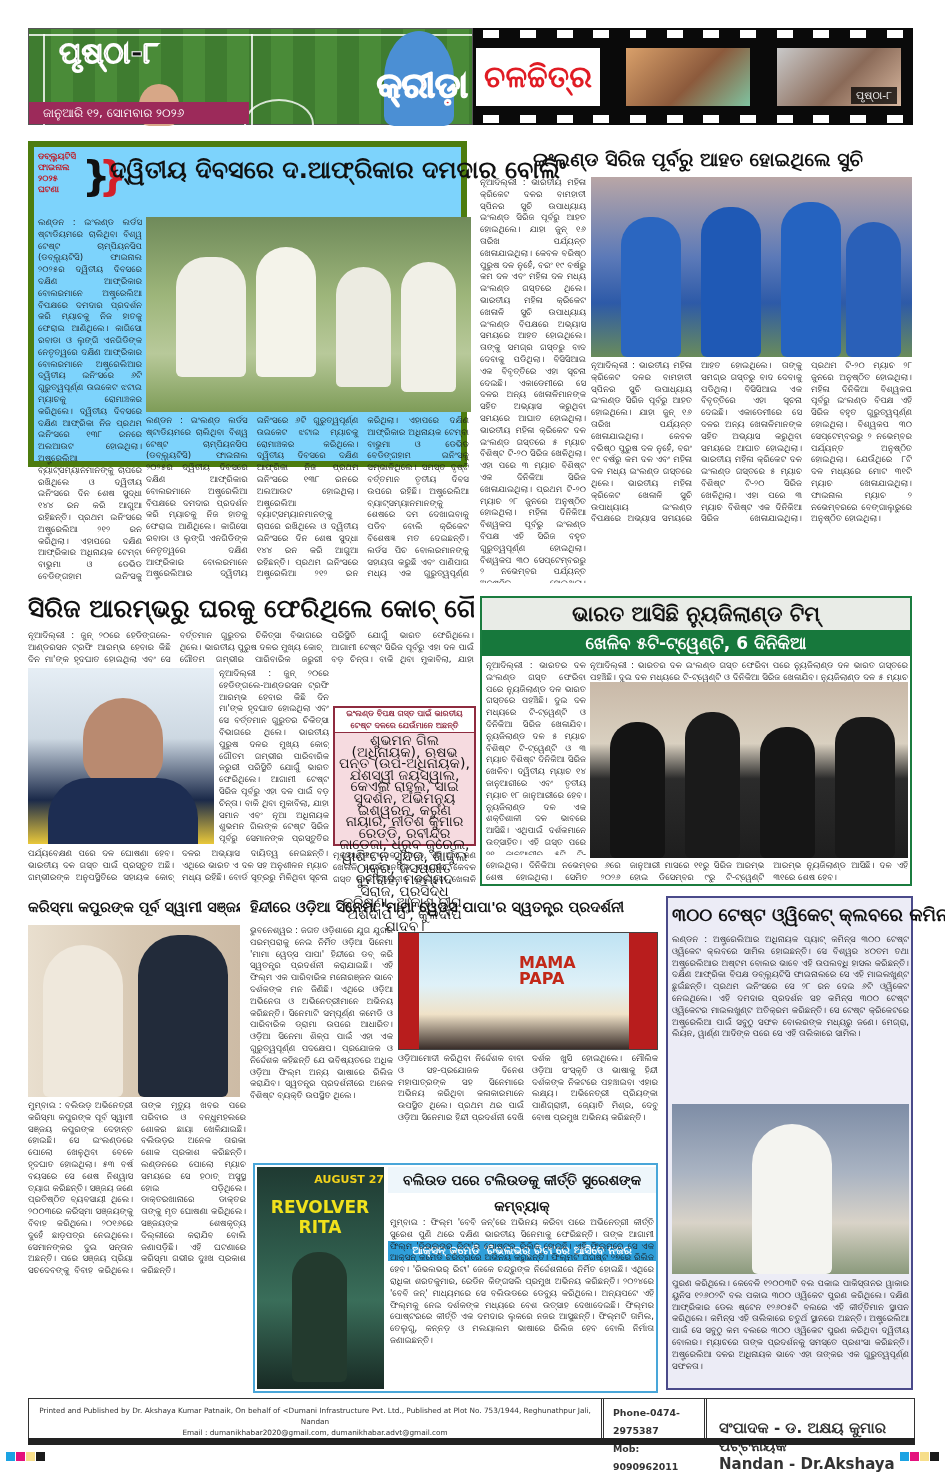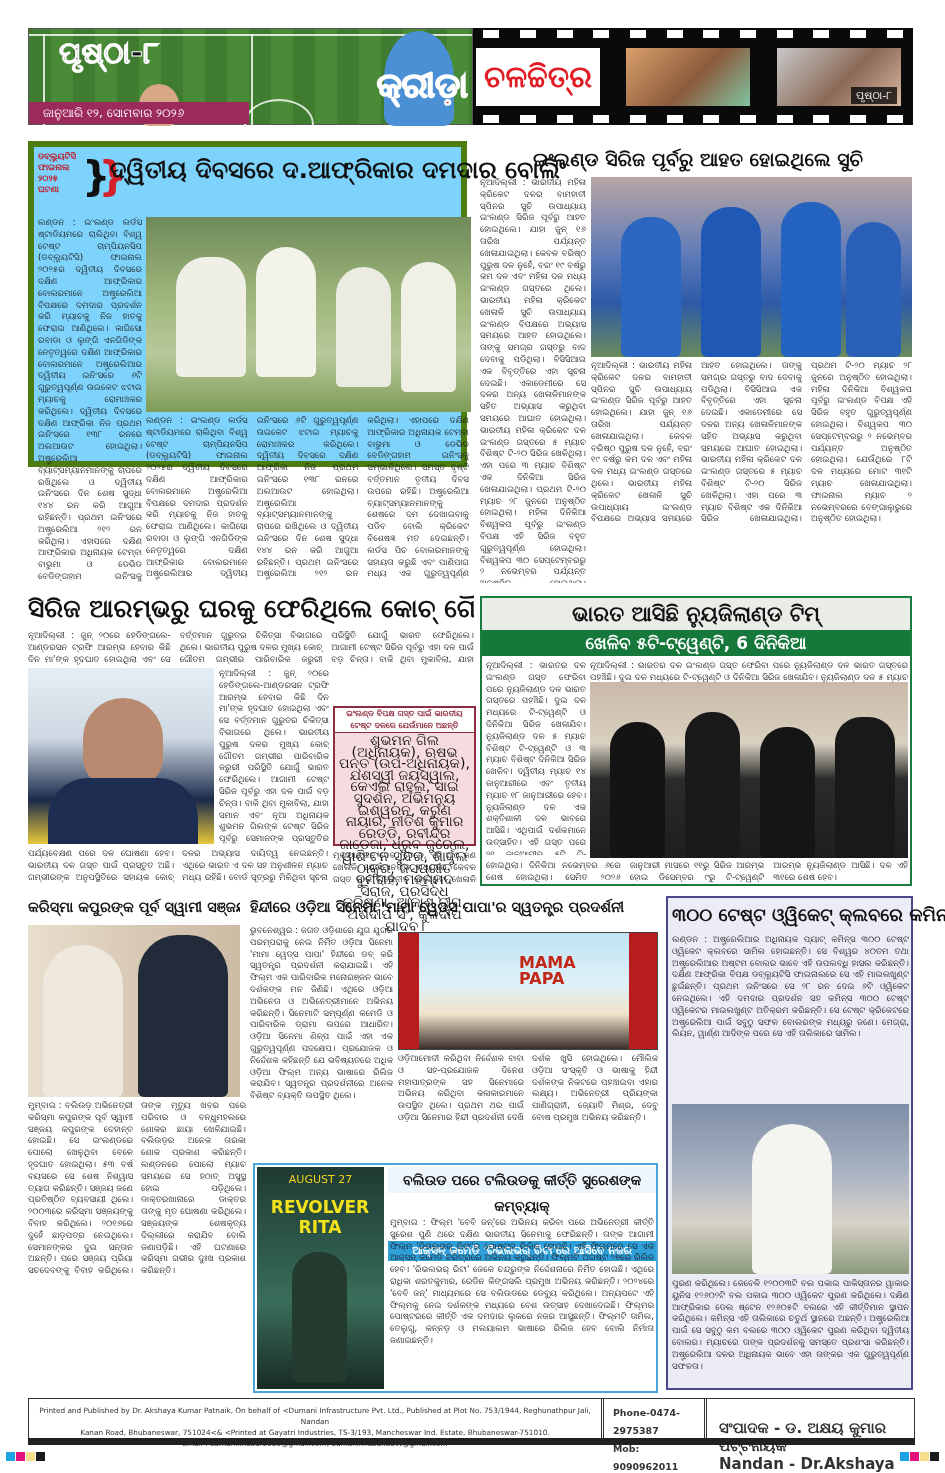--- a/index.html
+++ b/index.html
@@ -192,33 +192,32 @@
   <div class="headline">୩୦୦ ଟେଷ୍ଟ ଓ୍ୱିକେଟ୍ କ୍ଲବରେ କମିନ୍ସ</div>
   <div class="abs txt" style="left:4px;top:36px;width:237px;height:166px;">ଲଣ୍ଡନ : ଅଷ୍ଟ୍ରେଲିଆର ଅଧିନାୟକ ପ୍ୟାଟ୍ କମିନ୍ସ ୩୦୦ ଟେଷ୍ଟ ଓ୍ୱିକେଟ କ୍ଲବରେ ସାମିଲ ହୋଇଛନ୍ତି। ସେ ବିଶ୍ୱର ୪୦ତମ ତଥା ଅଷ୍ଟ୍ରେଲିଆର ଅଷ୍ଟମ ବୋଲର ଭାବେ ଏହି ଉପଲବ୍ଧି ହାସଲ କରିଛନ୍ତି। ଦକ୍ଷିଣ ଆଫ୍ରିକା ବିପକ୍ଷ ଡବ୍ଲ୍ୟୁଟିସି ଫାଇନାଲରେ ସେ ଏହି ମାଇଲଖୁଣ୍ଟ ଛୁଇଁଛନ୍ତି। ପ୍ରଥମ ଇନିଂସରେ ସେ ୨୮ ରନ ଦେଇ ୬ଟି ଓ୍ୱିକେଟ ନେଇଥିଲେ। ଏହି ଦମଦାର ପ୍ରଦର୍ଶନ ସହ କମିନ୍ସ ୩୦୦ ଟେଷ୍ଟ ଓ୍ୱିକେଟର ମାଇଲଖୁଣ୍ଟ ଅତିକ୍ରମ କରିଛନ୍ତି। ସେ ଟେଷ୍ଟ କ୍ରିକେଟରେ ଅଷ୍ଟ୍ରେଲିଆ ପାଇଁ ସବୁଠୁ ସଫଳ ବୋଲରଙ୍କ ମଧ୍ୟରୁ ଜଣେ। ମେଗ୍ରା, ଲିୟନ, ୱାର୍ଣ୍ଣ ଆଦିଙ୍କ ପରେ ସେ ଏହି ତାଲିକାରେ ସାମିଲ।</div>
   <div class="ph" style="left:4px;top:206px;width:237px;height:170px;background:linear-gradient(180deg,#7e8da6 0%,#a9b3c2 40%,#d9d3c8 70%,#8b9a7c 100%);">
     <div style="position:absolute;left:80px;top:20px;width:80px;height:150px;background:#f4f4f0;border-radius:40px 40px 6px 6px;"></div>
   </div>
   <div class="abs txt" style="left:4px;top:380px;width:237px;height:108px;">ପୁରଣ କରିଥିଲେ। କେବେଳି ୧୨୦୦୩ଟି ବଲ ପକାଇ ପାକିସ୍ତାନର ୱାକାର ୟୁନିସ ୧୨୬୦୨ଟି ବଲ ପକାଇ ୩୦୦ ଓ୍ୱିକେଟ ପୁରଣ କରିଥିଲେ। ଦକ୍ଷିଣ ଆଫ୍ରିକାର ଡେଲ ଷ୍ଟେନ ୧୨୬୦୫ଟି ବଲରେ ଏହି କୀର୍ତ୍ତିମାନ ସ୍ଥାପନ କରିଥିଲେ। କମିନ୍ସ ଏହି ତାଲିକାରେ ଚତୁର୍ଥ ସ୍ଥାନରେ ଅଛନ୍ତି। ଅଷ୍ଟ୍ରେଲିଆ ପାଇଁ ସେ ସବୁଠୁ କମ ବଲରେ ୩୦୦ ଓ୍ୱିକେଟ ପୁରଣ କରିଥିବା ଦ୍ୱିତୀୟ ବୋଲର। ମ୍ୟାଚରେ ତାଙ୍କ ପ୍ରଦର୍ଶନକୁ ସମସ୍ତେ ପ୍ରଶଂସା କରିଛନ୍ତି। ଅଷ୍ଟ୍ରେଲିଆ ଦଳର ଅଧିନାୟକ ଭାବେ ଏହା ତାଙ୍କର ଏକ ଗୁରୁତ୍ୱପୂର୍ଣ୍ଣ ସଫଳତା।</div>
 </div>
 
 <div id="art-keerthy" class="abs">
   <div class="ph" style="left:2px;top:2px;width:127px;height:222px;background:linear-gradient(180deg,#1f3a32 0%,#2f5c4c 40%,#3a6e5a 60%,#182a24 100%);">
-    <div style="position:absolute;left:0;top:6px;width:100%;text-align:center;color:#f1d21c;font-size:11px;font-weight:normal;">AUGUST 27</div>
+    <div style="position:absolute;left:0;top:6px;width:100%;text-align:right;color:#f1d21c;font-size:11px;font-weight:bold;">AUGUST 27</div>
     <div style="position:absolute;left:8px;top:30px;width:110px;text-align:center;color:#f1e21c;font-size:17px;font-weight:bold;line-height:20px;">REVOLVER RITA</div>
     <div style="position:absolute;left:35px;top:85px;width:55px;height:130px;background:#233a2e;border-radius:26px 26px 6px 6px;"></div>
   </div>
   <div class="head1">ବଲିଉଡ ପରେ ଟଲିଉଡକୁ କୀର୍ତ୍ତି ସୁରେଶଙ୍କ କମ୍‌ବ୍ୟାକ୍</div>
   <div class="head2">ଆକ୍ସନ୍ କମେଡି 'ରିଭଲଭର୍ ରିଟା'ରେ ଆସିବେ ନଜର</div>
   <div class="abs txt" style="left:135px;top:52px;width:264px;height:172px;">ମୁମ୍ବାଇ : ଫିଲ୍ମ 'ବେବି ଜନ୍'ରେ ଅଭିନୟ କରିବା ପରେ ଅଭିନେତ୍ରୀ କୀର୍ତ୍ତି ସୁରେଶ ପୁଣି ଥରେ ଦକ୍ଷିଣ ଭାରତୀୟ ସିନେମାକୁ ଫେରିଛନ୍ତି। ତାଙ୍କ ଆଗାମୀ ଫିଲ୍ମ 'ରିଭଲଭର୍ ରିଟା'ର ପୋଷ୍ଟର ରିଲିଜ ହୋଇଛି। ଏହି ଫିଲ୍ମରେ ସେ ଏକ ଆକ୍ସନ୍ କମେଡି ଚରିତ୍ରରେ ଅଭିନୟ କରୁଛନ୍ତି। ଫିଲ୍ମଟି ଅଗଷ୍ଟ ୨୭ରେ ରିଲିଜ ହେବ। 'ରିଭଲଭର୍ ରିଟା' ଜେକେ ଚନ୍ଦ୍ରୁଙ୍କ ନିର୍ଦ୍ଦେଶନାରେ ନିର୍ମିତ ହୋଇଛି। ଏଥିରେ ରାଧିକା ଶରତକୁମାର, ରେଡିନ କିଙ୍ଗସଲି ପ୍ରମୁଖ ଅଭିନୟ କରିଛନ୍ତି। ୨୦୨୪ରେ 'ବେବି ଜନ୍' ମାଧ୍ୟମରେ ସେ ବଲିଉଡରେ ଡେବ୍ୟୁ କରିଥିଲେ। ଅନ୍ୟପଟେ ଏହି ଫିଲ୍ମକୁ ନେଇ ଦର୍ଶକଙ୍କ ମଧ୍ୟରେ ବେଶ ଉତ୍ସାହ ଦେଖାଦେଇଛି। ଫିଲ୍ମର ପୋଷ୍ଟରରେ କୀର୍ତ୍ତି ଏକ ଦମଦାର ଲୁକରେ ନଜର ଆସୁଛନ୍ତି। ଫିଲ୍ମଟି ତାମିଲ, ତେଲୁଗୁ, କନ୍ନଡ଼ ଓ ମଲୟାଲମ ଭାଷାରେ ରିଲିଜ ହେବ ବୋଲି ନିର୍ମାତା ଜଣାଇଛନ୍ତି।</div>
 </div>
 
 <div id="footer" class="abs">
   <div class="pub">
     <div>Printed and Published by Dr. Akshaya Kumar Patnaik, On behalf of &lt;Dumani Infrastructure Pvt. Ltd., Published at Plot No. 753/1944, Reghunathpur Jali, Nandan</div>
-    <div>Kanan Road, Bhubaneswar, 751024&lt;&amp; &lt;Printed at Gayatri Industries, TS-3/193, Mancheswar Ind. Estate, Bhubaneswar-751010.</div>
     <div>Email : dumanikhabar2020@gmail.com, dumanikhabar.advt@gmail.com</div>
   </div>
   <div class="phone">
     <div>Phone-0474-2975387</div>
     <div>Mob: 9090962011</div>
   </div>
   <div class="editor">
     <div>ସଂପାଦକ - ଡ. ଅକ୍ଷୟ କୁମାର ପଟ୍ଟନାୟକ</div>
     <div>Nandan - Dr.Akshaya Kumar Patnaik</div>
   </div>

